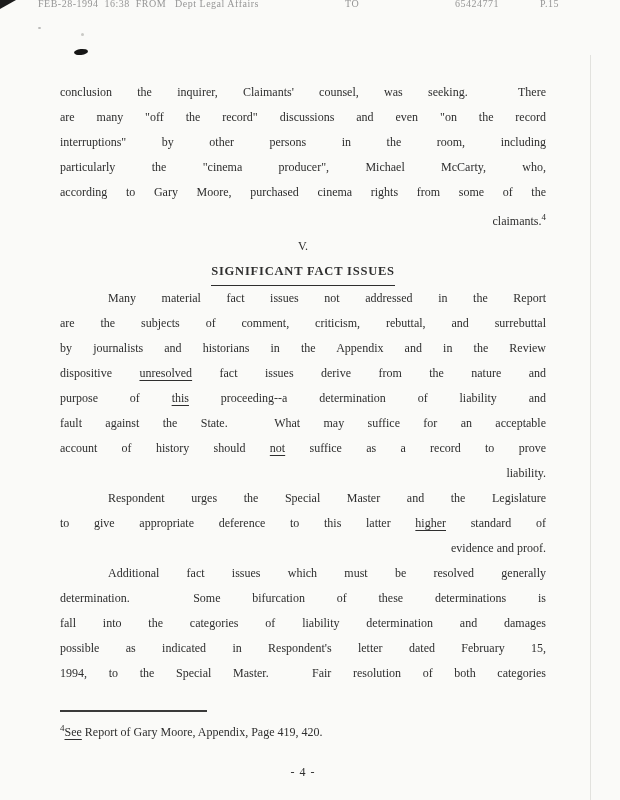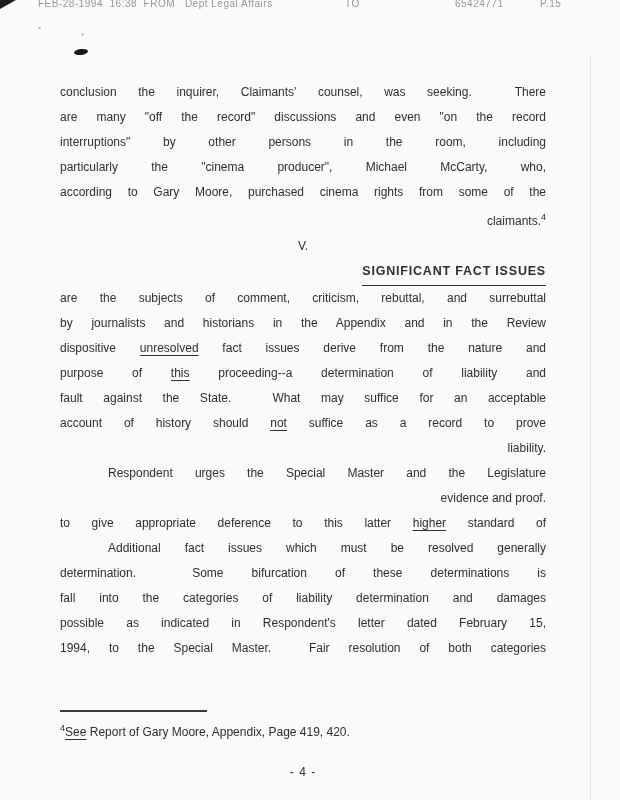--- a/index.html
+++ b/index.html
@@ -1,21 +1,21 @@
 <!DOCTYPE html>
 <html><head>
 <meta charset="utf-8">
 <style>
   html,body{margin:0;padding:0;background:#e8e8e6;}
   .page{
     position:relative;
     width:620px;height:800px;
     background:#fafaf8;
     overflow:hidden;
-    font-family:Liberation Sans, sans-serif;
+    font-family:Liberation Serif, serif;
     color:#2e2e2e;
   }
   
   .fax-header span{
     position:absolute;
     top:-2px;
     font-size:10px;
     letter-spacing:.5px;
     color:#969696;
     white-space:pre;
@@ -48,21 +48,21 @@
   }
   .line{
     white-space:pre-wrap;
     text-align:right;
   }
   .line.j{text-align:justify;text-align-last:justify;}
   .line.ind{padding-left:48px;}
   .u{text-decoration:underline;text-underline-offset:3px;text-decoration-thickness:1.2px;}
   .sup{font-size:9px;vertical-align:5px;letter-spacing:0;}
   .center-line{text-align:center;white-space:pre;}
-  .heading-line{text-align:right;line-height:25px;}
+  .heading-line{text-align:center;line-height:25px;}
   .heading-inner{
     display:inline-block;
     font-weight:bold;letter-spacing:.8px;font-size:12.5px;
     border-bottom:1.6px solid #2e2e2e;padding-bottom:1px;
   }
 
   
   .footnote-rule{
     position:absolute;left:60px;top:710px;width:147px;height:2px;
     background:#3a3a3a;
@@ -100,30 +100,31 @@
         <div class="line j"><span>conclusion the inquirer, Claimants' counsel, was seeking.  There</span></div>
         <div class="line j"><span>are many "off the record" discussions and even "on the record</span></div>
         <div class="line j"><span>interruptions" by other persons in the room, including</span></div>
         <div class="line j"><span>particularly the "cinema producer", Michael McCarty, who,</span></div>
         <div class="line j"><span>according to Gary Moore, purchased cinema rights from some of the</span></div>
         <div class="line"><span>claimants.</span><span class="sup">4</span></div>
       </div>
     <div class="center-line">V.</div>
     <div class="heading-line"><span class="heading-inner">SIGNIFICANT FACT ISSUES</span></div>
     <div id="para-after">
+        <div class="line j ind"><span>Many material fact issues not addressed in the Report</span></div>
         <div class="line j"><span>are the subjects of comment, criticism, rebuttal, and surrebuttal</span></div>
         <div class="line j"><span>by journalists and historians in the Appendix and in the Review</span></div>
         <div class="line j"><span>dispositive </span><span class="u">unresolved</span><span> fact issues derive from the nature and</span></div>
         <div class="line j"><span>purpose of </span><span class="u">this</span><span> proceeding--a determination of liability and</span></div>
         <div class="line j"><span>fault against the State.  What may suffice for an acceptable</span></div>
         <div class="line j"><span>account of history should </span><span class="u">not</span><span> suffice as a record to prove</span></div>
         <div class="line"><span>liability.</span></div>
         <div class="line j ind"><span>Respondent urges the Special Master and the Legislature</span></div>
+        <div class="line j"><span>to give appropriate deference to this latter </span><span class="u">higher</span><span> standard of</span></div>
         <div class="line"><span>evidence and proof.</span></div>
-        <div class="line j"><span>to give appropriate deference to this latter </span><span class="u">higher</span><span> standard of</span></div>
         <div class="line j ind"><span>Additional fact issues which must be resolved generally</span></div>
         <div class="line j"><span>determination.  Some bifurcation of these determinations is</span></div>
         <div class="line j"><span>fall into the categories of liability determination and damages</span></div>
         <div class="line j"><span>possible as indicated in Respondent's letter dated February 15,</span></div>
         <div class="line j"><span>1994, to the Special Master.  Fair resolution of both categories</span></div>
       </div>
   </div>
 
   <div class="footnote-rule"></div>
   <div class="footnote" id="footnote-text"><span class="sup">4</span><span class="u">See</span><span> Report of Gary Moore, Appendix, Page 419, 420.</span></div>

